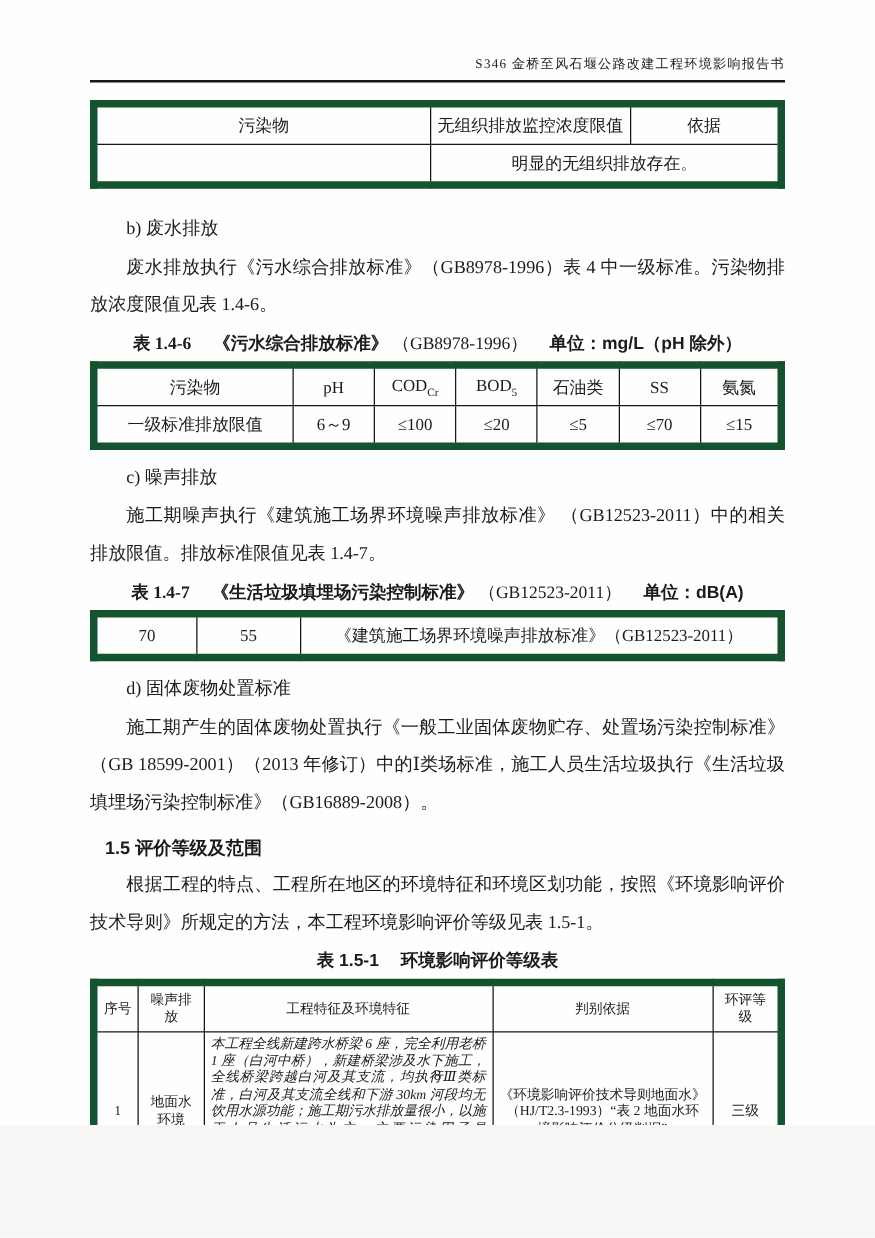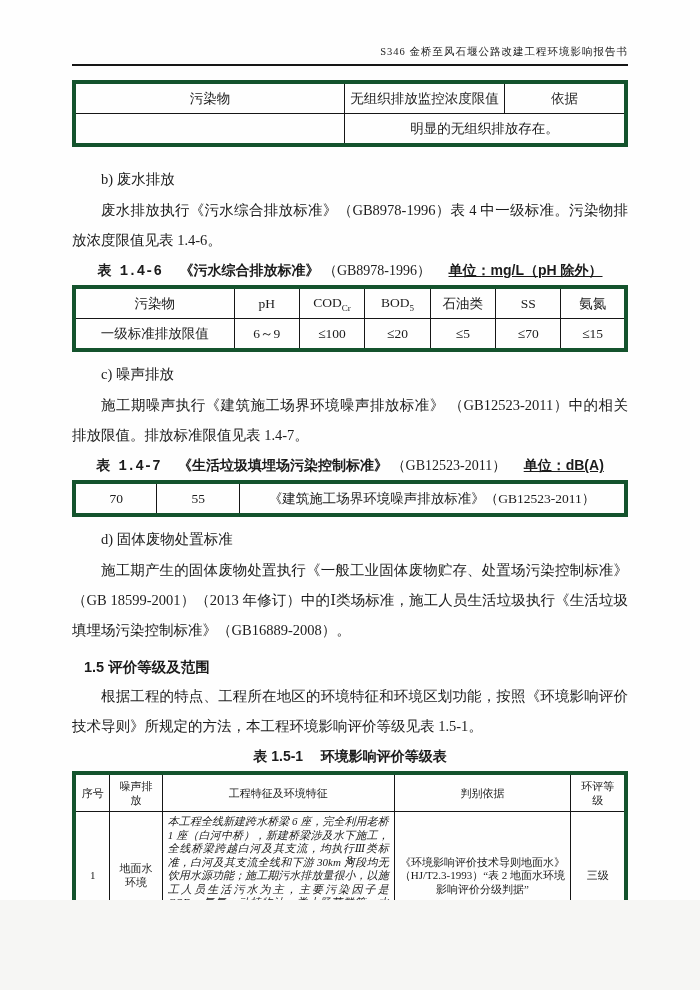--- a/index.html
+++ b/index.html
@@ -21,21 +21,21 @@
     letter-spacing:1px;
     line-height:16px;
     padding-bottom:4px;
     border-bottom:2px solid #161616;
     margin-bottom:14px;
   }
   
   table.doc {
     width:100%;
     border-collapse:collapse;
-    border:4px solid #14532d;
+    border:6px solid #14532d;
     font-size:13.5px;
     table-layout:fixed;
   }
   table.doc td, table.doc th {
     border:1px solid #161616;
     font-weight:normal;
     text-align:center;
     vertical-align:middle;
     padding:2px 4px;
     height:25px;
@@ -54,24 +54,24 @@
   }
   .h15 {
     font-family:"Liberation Sans","DejaVu Sans",sans-serif;
     font-weight:bold;
     font-size:14.5px; line-height:28px;
     margin:8px 0 0 0; padding-left:12px;
   }
   .h151 { font-size:14.5px; line-height:28px; margin:4px 0 0 0; padding-left:12px; }
   
   .caption { text-align:center; font-size:14px; margin:7px 0 5px 0; white-space:nowrap; }
-  .caption .pre { font-weight:bold; margin-right:14px;font-family:Liberation Mono, monospace; }
+  .caption .pre { font-weight:bold; margin-right:14px; }
   .caption .ttl { font-family:"Liberation Sans","DejaVu Sans",sans-serif; font-weight:bold; }
   .caption .code { margin-right:14px; }
-  .caption .unit { font-family:"Liberation Sans","DejaVu Sans",sans-serif; font-weight:bold;text-decoration:underline; }
+  .caption .unit { font-family:"Liberation Sans","DejaVu Sans",sans-serif; font-weight:bold; }
   .mb-a { margin-bottom:18px; }
   .mb-t { margin-bottom:8px; }
   
   table.t151 { font-size:11px; }
   table.t151 td { line-height:13.5px; padding:3px 5px; height:auto; }
   table.t151 td.features { text-align:justify;font-style:italic; }
   table.t151 tr.hd td { height:30px; line-height:14px; }
   .footer {
     position:absolute;
     bottom:32px; left:0;

